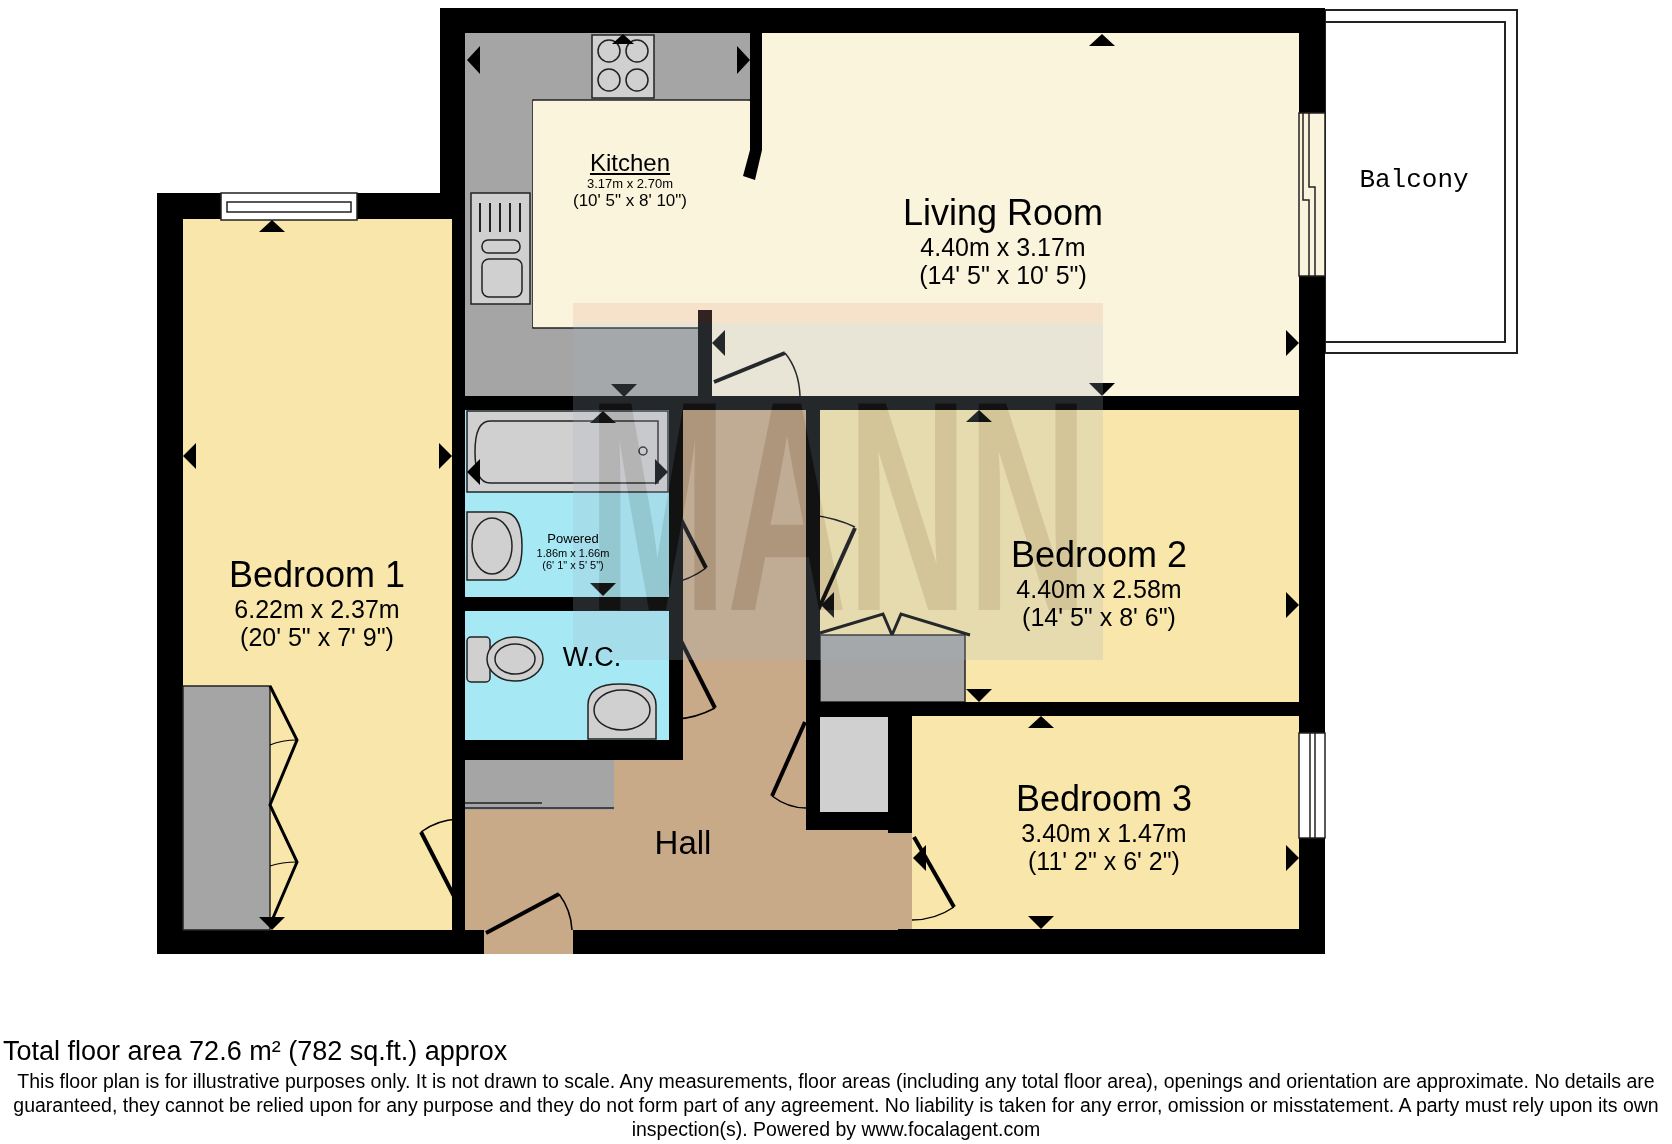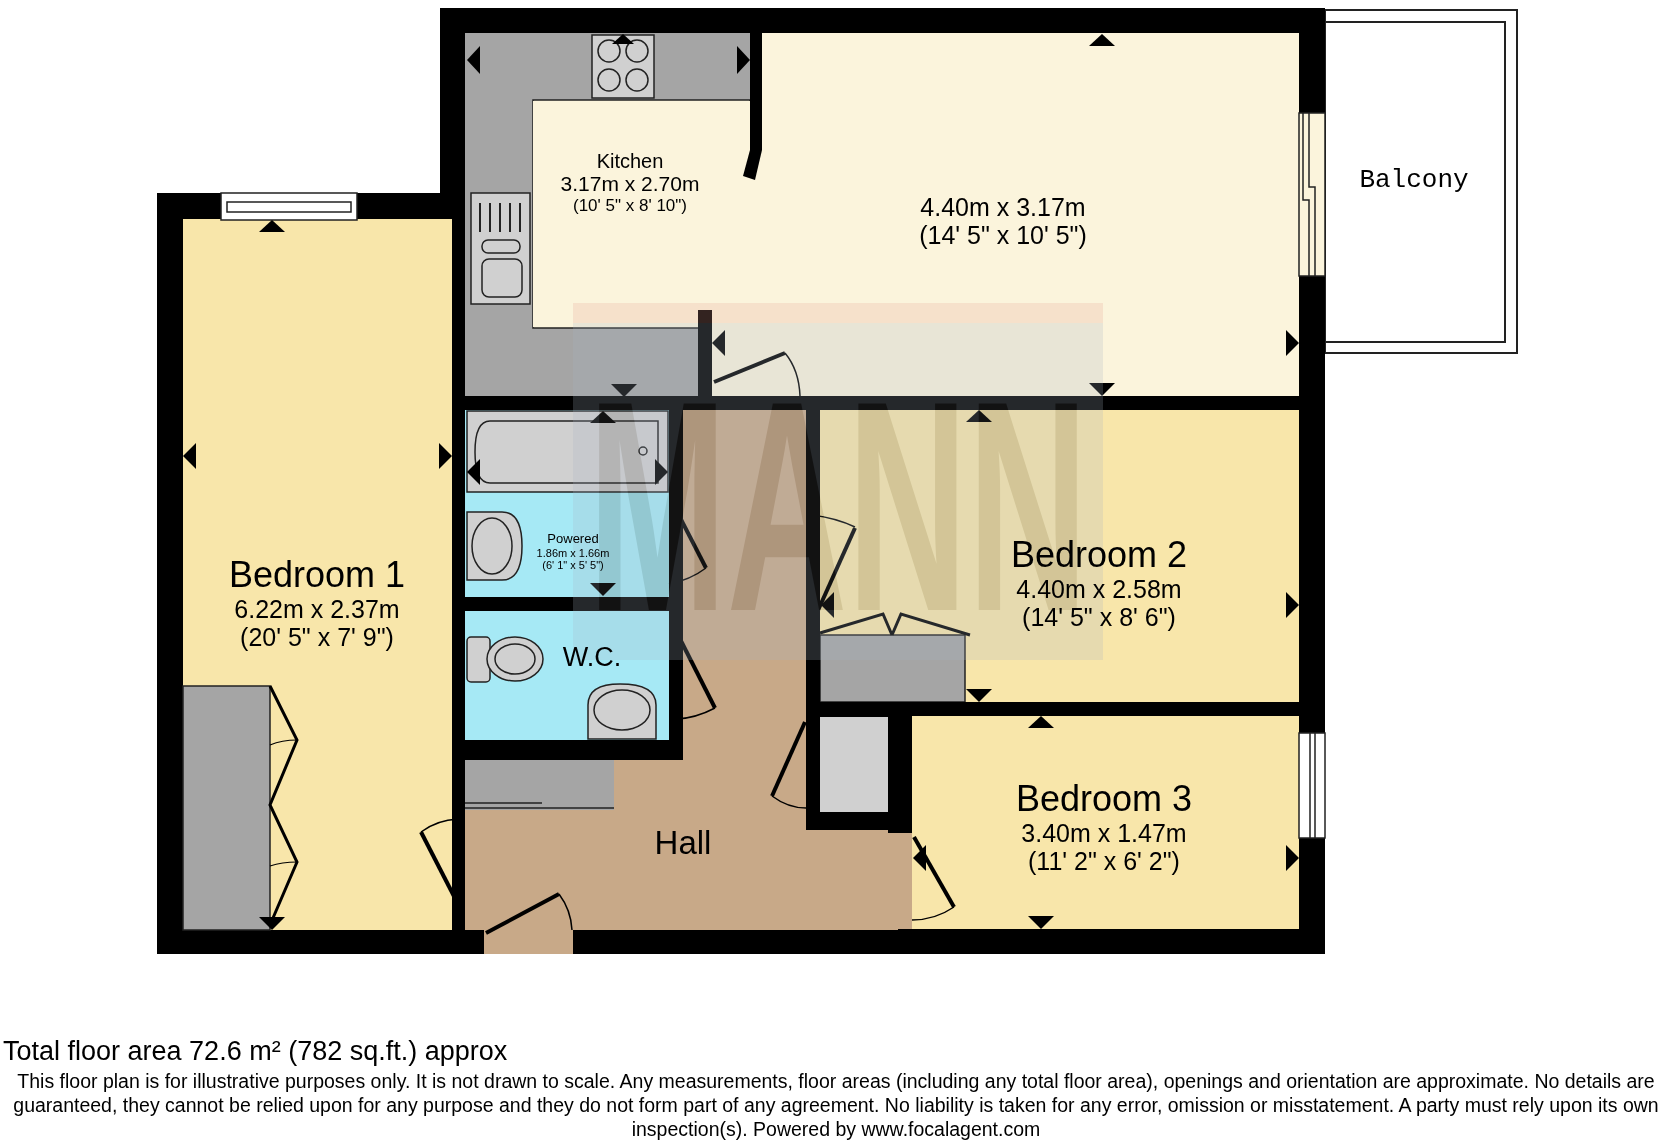--- a/index.html
+++ b/index.html
@@ -3,21 +3,21 @@
 <meta charset="utf-8">
 <style>
   html,body{margin:0;padding:0;background:#ffffff;}
   body{width:1672px;height:1144px;position:relative;overflow:hidden;font-family:"Liberation Sans",sans-serif;color:#000;}
   #plan{position:absolute;left:0;top:0;width:1672px;height:1000px;}
   .lbl{position:absolute;text-align:center;white-space:nowrap;transform:translateX(-50%);line-height:1.12;}
   .lbl .nm{display:block;}
   .lbl .dm{display:block;}
   .big .nm{font-size:36px;}
   .big .dm{font-size:25px;}
-  .mid .nm{font-size:20px;}
+  .mid .nm{font-size:24px;text-decoration:underline;}
   .mid .dm{font-size:18px;}
   .sml .nm{font-size:13px;}
   .sml .dm{font-size:11px;}
   .wc .nm{font-size:27px;}
   .hall .nm{font-size:33px;}
   .balc .nm{font-size:26px;}
   #footer{position:absolute;left:0;top:1036px;width:1672px;}
   #total-area{position:absolute;left:3px;top:0;font-size:27px;white-space:nowrap;}
   #disclaimer{position:absolute;left:0;top:33px;width:1672px;text-align:center;font-size:19.5px;line-height:24px;}
 </style>
@@ -187,25 +187,26 @@
 
   <g opacity="0.22">
     <rect x="573" y="303" width="530" height="20" fill="#e8a090"></rect>
     <rect x="573" y="323" width="530" height="337" fill="#a8b4c4"></rect>
     <text x="838" y="610" font-family="Liberation Sans, sans-serif" font-size="300" font-weight="bold" text-anchor="middle" fill="#555" textLength="500" lengthAdjust="spacingAndGlyphs">MANN</text>
   </g>
 </svg>
 
 <div class="lbl mid" style="left:630px;top:150px;">
   <span class="nm">Kitchen</span>
-  <span class="dm" style="font-size:21px">3.17m x 2.70m</span>
+  <span class="dm" style="font-size:13px">3.17m x 2.70m</span>
   <span class="dm" style="font-size:17px">(10' 5" x 8' 10")</span>
 </div>
 
 <div class="lbl big" style="left:1003px;top:193px;">
+  <span class="nm">Living Room</span>
   <span class="dm">4.40m x 3.17m</span>
   <span class="dm">(14' 5" x 10' 5")</span>
 </div>
 
 <div class="lbl balc" style="left:1414px;top:166px;font-family:Liberation Mono, monospace;">
   <span class="nm">Balcony</span>
 </div>
 
 <div class="lbl big" style="left:317px;top:555px;">
   <span class="nm">Bedroom 1</span>

